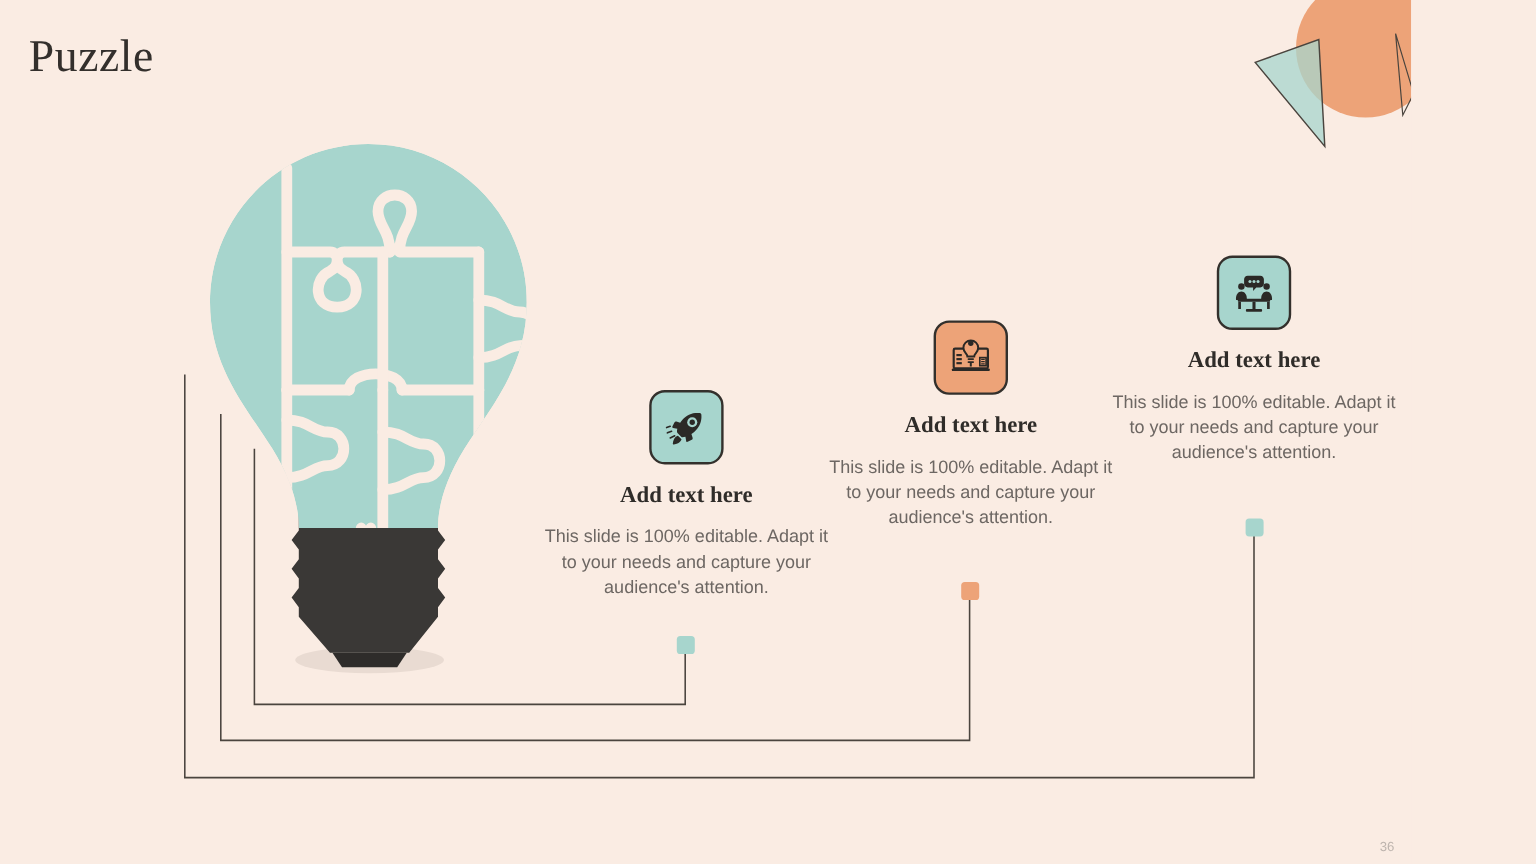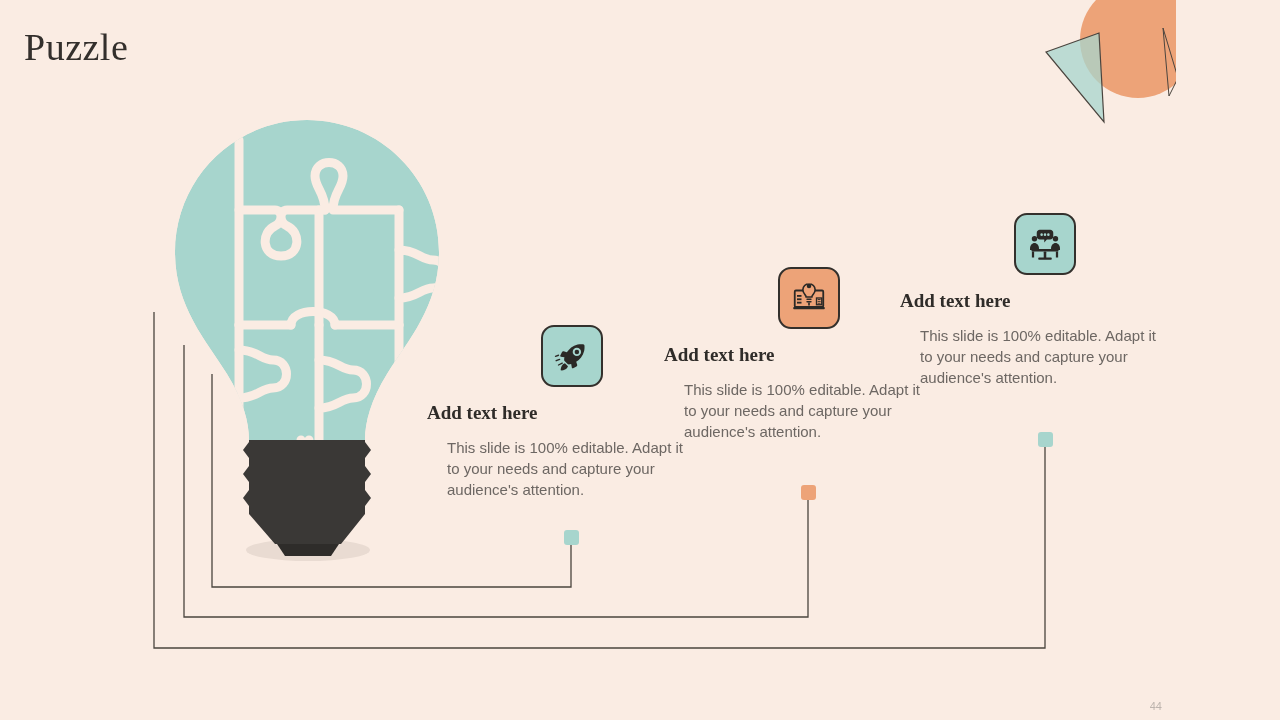--- a/index.html
+++ b/index.html
@@ -69,21 +69,21 @@
     position: absolute;
     width: 15px;
     height: 15px;
     border-radius: 3px;
   }
 
   
   .item {
     position: absolute;
     width: 290px;
-    text-align: left;
+    text-align: center;
   }
   .item-icon-box {
     width: 62px;
     height: 62px;
     margin: 0 auto 14px auto;
     border-radius: 13px;
     border: 2px solid #33302c;
     box-shadow: 0 0 0 3px #faece3;
     display: flex;
     align-items: center;
@@ -290,15 +290,15 @@
           <rect x="15" y="42" width="18" height="3" rx="1"></rect>
           <rect x="6.5" y="34" width="3" height="8"></rect>
           <rect x="38.5" y="34" width="3" height="8"></rect>
         </g>
       </svg>
     </div>
     <div class="item-title">Add text here</div>
     <div class="item-body">This slide is 100% editable. Adapt it to your needs and capture your audience's attention.</div>
   </div>
 
-  <div id="page-number">44</div>
+  <div id="page-number">36</div>
 
 </div>
 
 </body></html>

